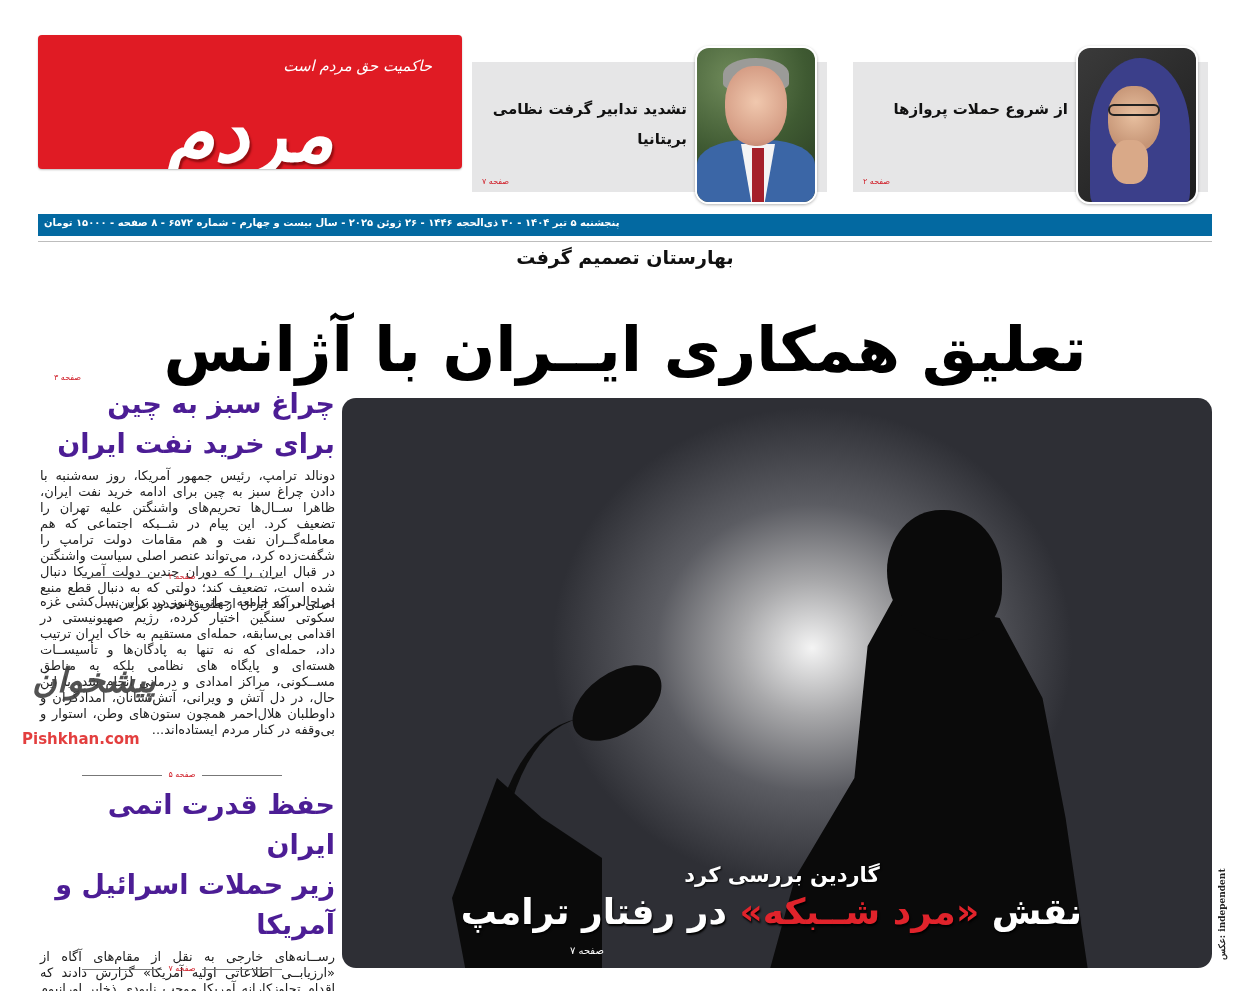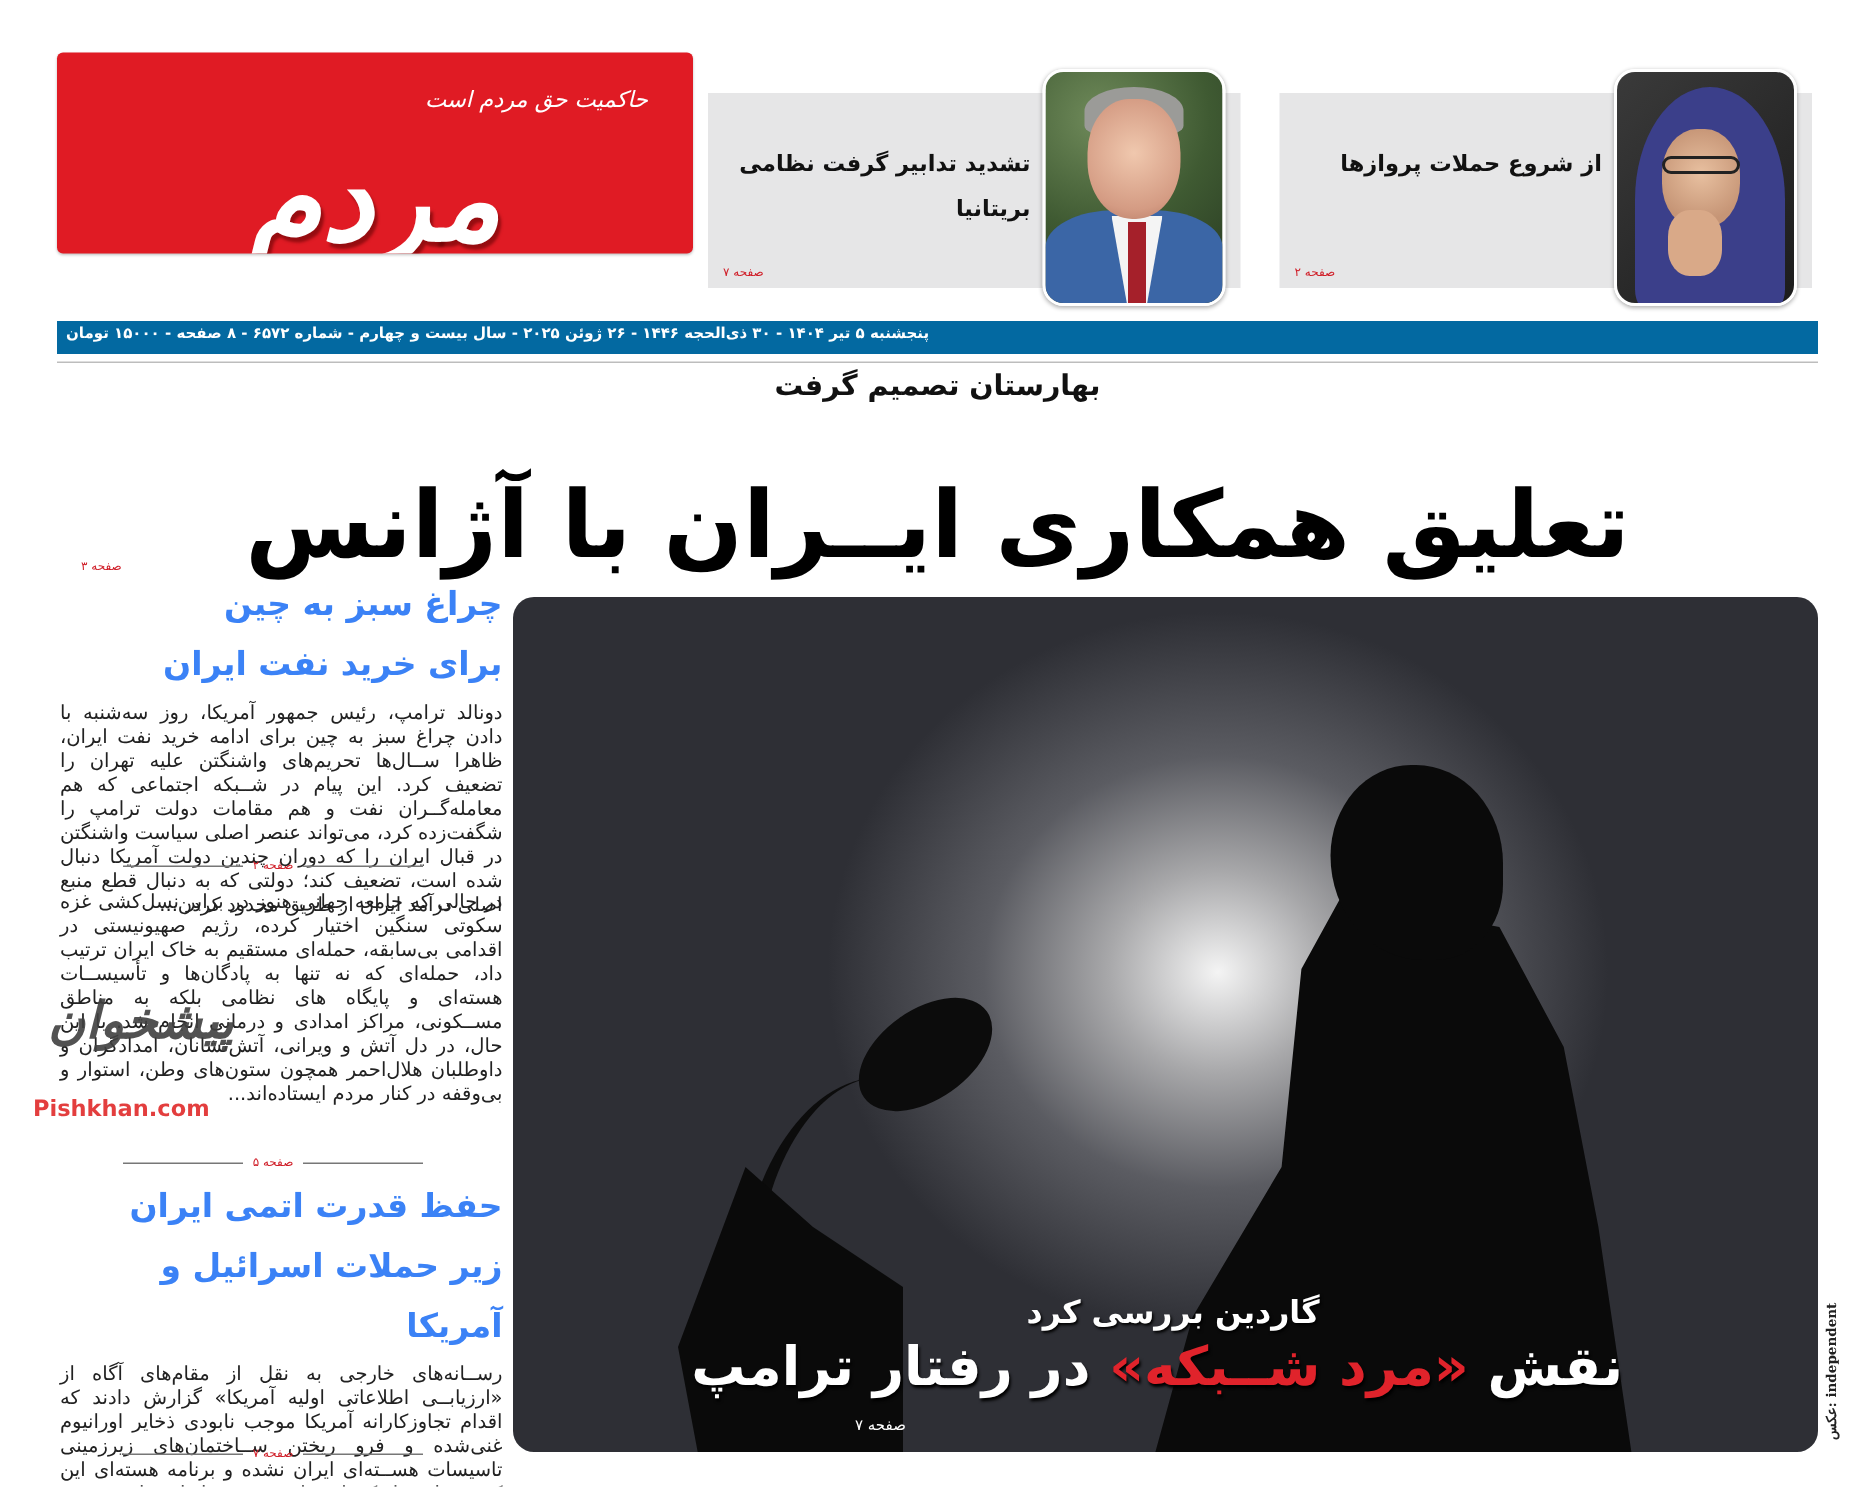--- a/index.html
+++ b/index.html
@@ -118,21 +118,21 @@
     font-size: 62px; font-weight: bold; direction: rtl; color: #000; line-height: 80px;
     letter-spacing: -1px;
     margin-top: 20px;
   }
 
   
   .story { position: absolute; left: 40px; width: 295px; direction: rtl; text-align: right; }
   .story .page-ref { font-size: 8px; color: #d0202a; margin-bottom: 2px; }
   .story .page-ref.top { text-align: left; padding-left: 14px; }
   .story .title {
-    font-size: 22px; font-weight: bold; color: #3b82f6; line-height: 40px; letter-spacing: -0.5px;
+    font-size: 27px; font-weight: bold; color: #4c1d95; line-height: 40px; letter-spacing: -0.5px;
   }
   .story .body {
     font-size: 13px; line-height: 16px; color: #222; text-align: justify; margin-top: 4px;
   }
   .divider {
     position: absolute; left: 82px; width: 200px; height: 10px;
   }
   .divider .line { position: absolute; top: 5px; height: 1px; background: #777; width: 80px; }
   .divider .line.l { left: 0; }
   .divider .line.r { right: 0; }

